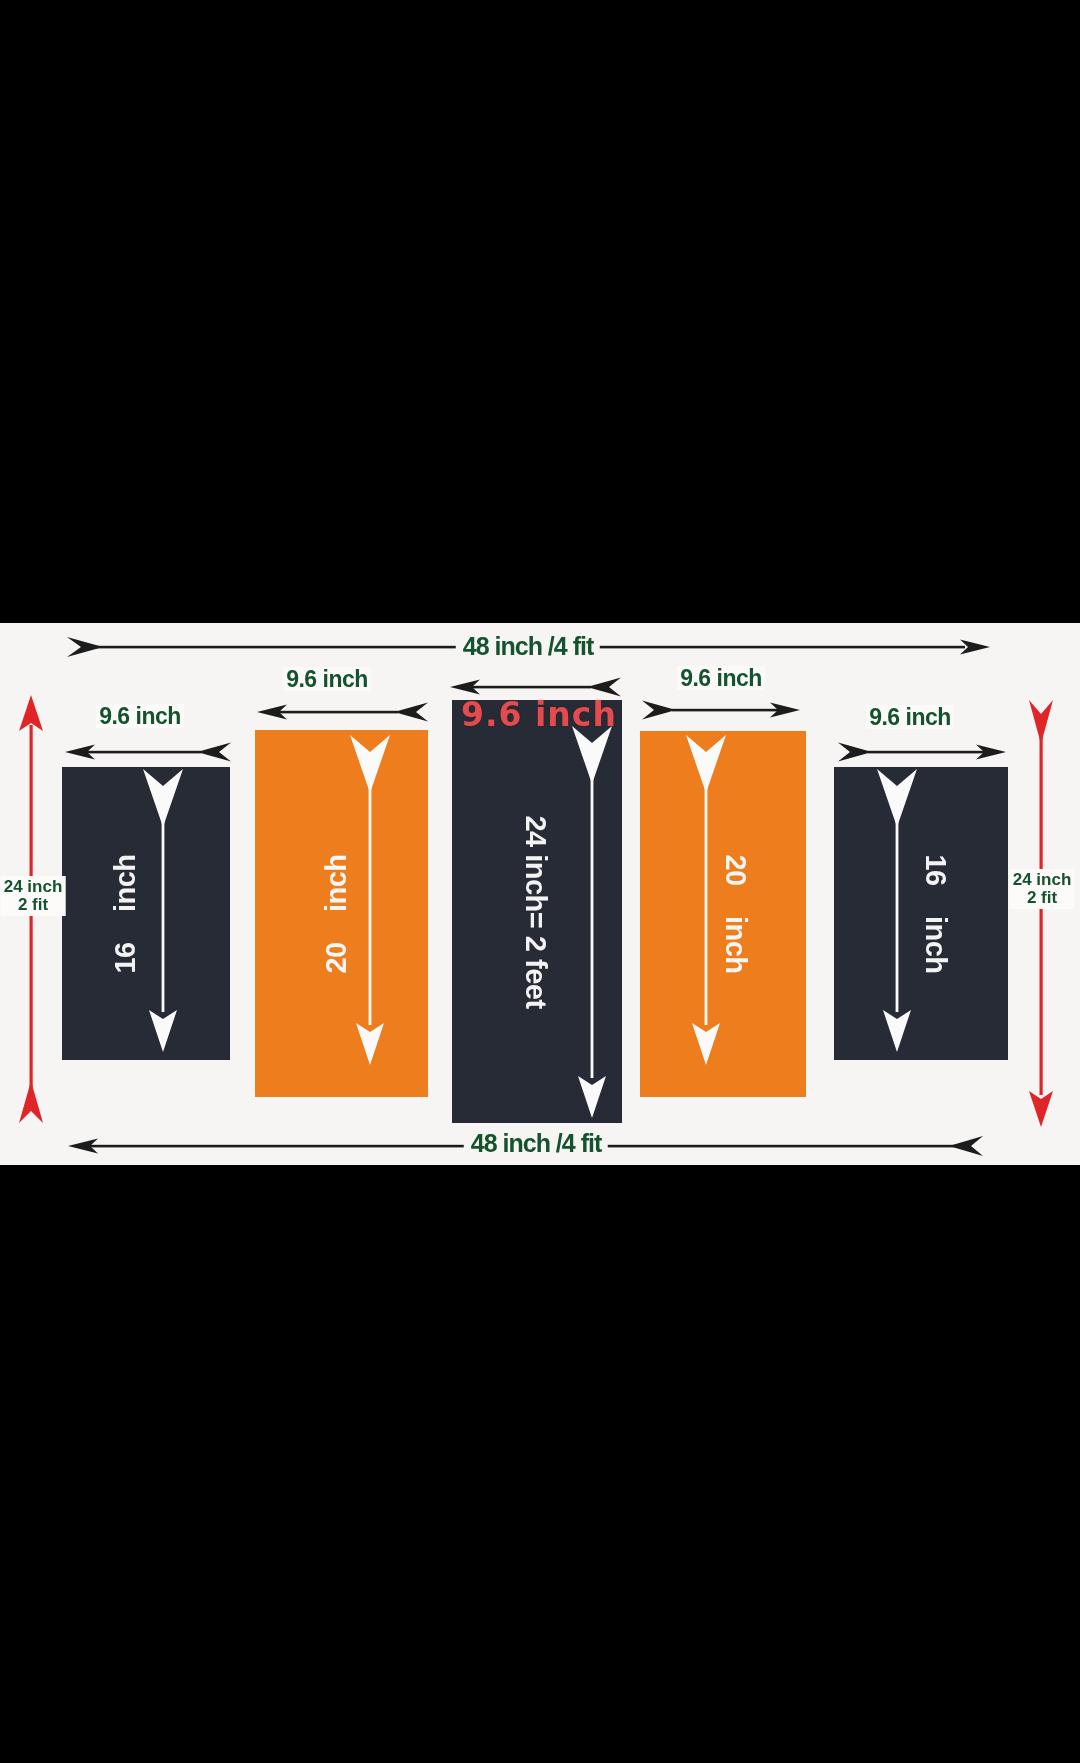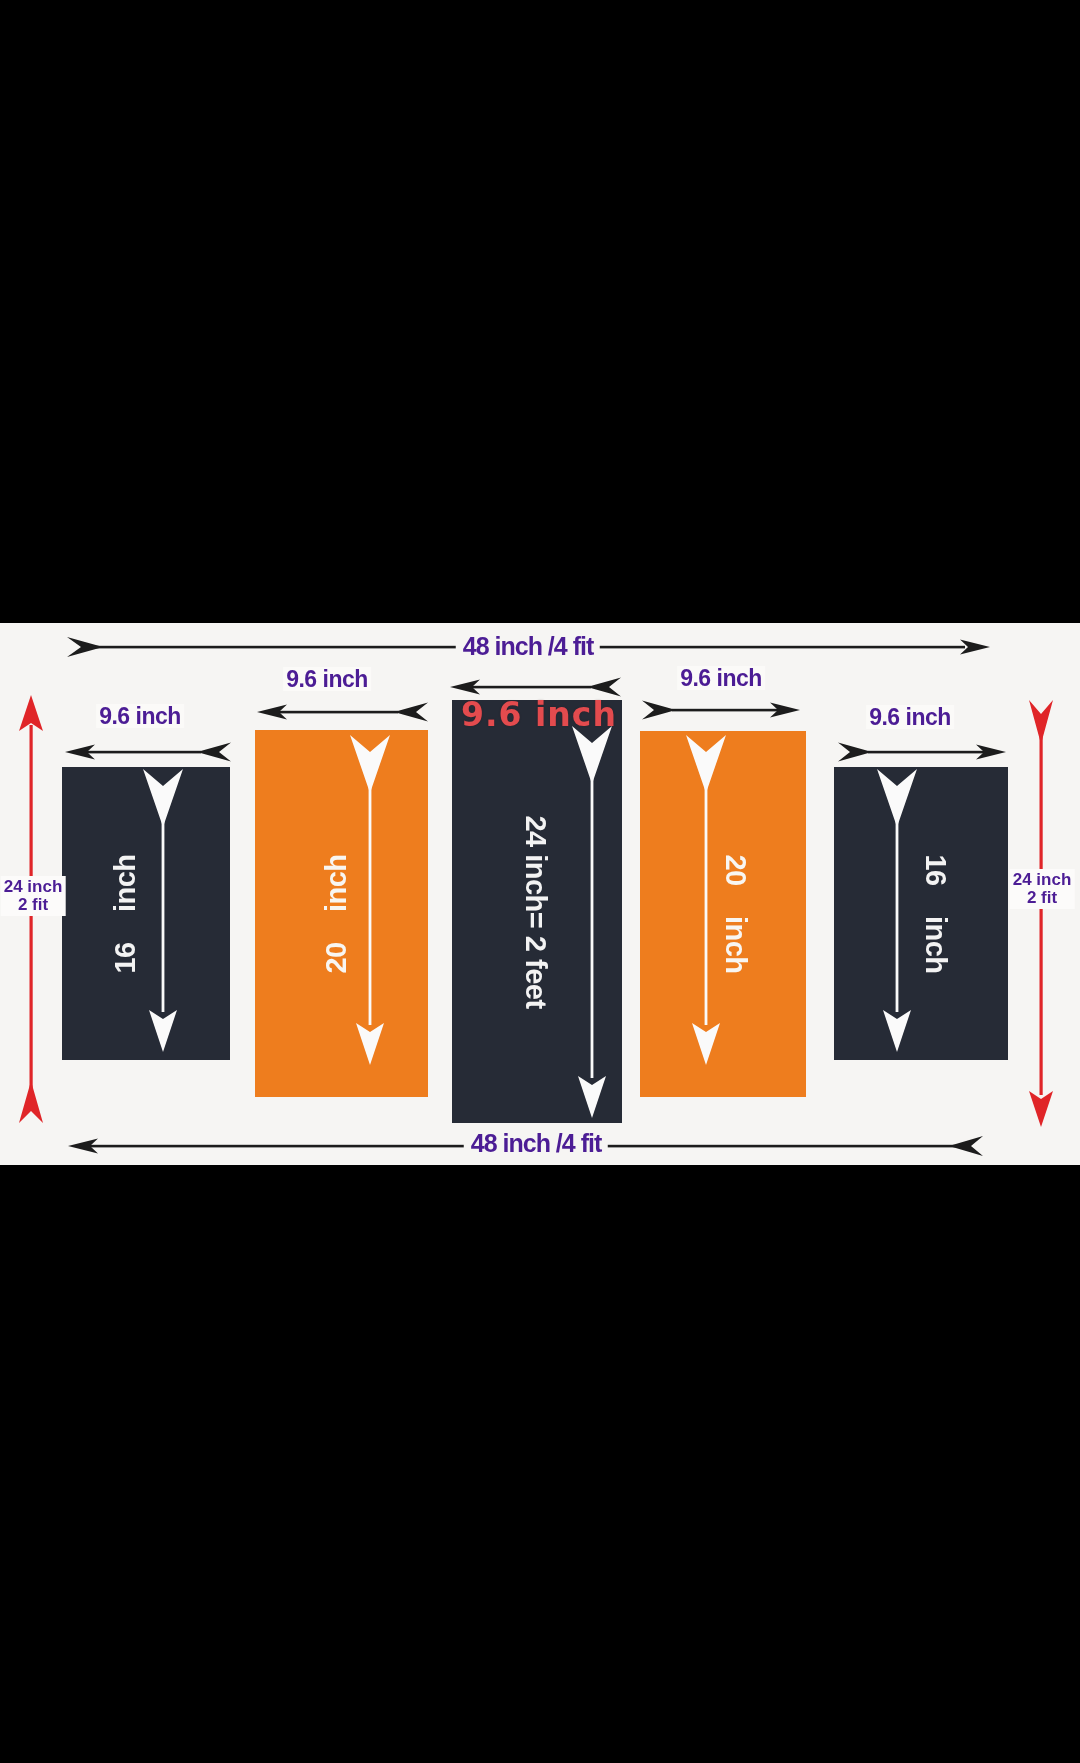--- a/index.html
+++ b/index.html
@@ -7,21 +7,21 @@
           font-family:"Liberation Sans",sans-serif;}
   .canvas{position:absolute;left:0;top:623px;width:1080px;height:542px;background:#f6f5f3;}
   .abs{position:absolute;}
   .panel{position:absolute;z-index:1;}
   .panel-dark{background:#262b36;}
   .panel-orange{background:#ee7d1e;}
   .ptext{position:absolute;left:0;top:50%;white-space:pre;
          font-weight:bold;font-size:29px;letter-spacing:-.5px;color:#f3f3f3;z-index:2;}
   .rot-ccw{transform:translate(-50%,-50%) rotate(-90deg);}
   .rot-cw{transform:translate(-50%,-50%) rotate(90deg);}
-  .dim{position:absolute;color:#4c1d95;font-weight:bold;z-index:3;line-height:1.05;}
+  .dim{position:absolute;color:#14532d;font-weight:bold;z-index:3;line-height:1.05;}
   .dim-sm{font-size:23px;letter-spacing:-.5px;background:#fbfaf8;padding:0 3px;
           transform:translateX(-50%);white-space:nowrap;}
   .dim-lg{font-size:25px;letter-spacing:-1px;background:#f6f5f3;padding:0 7px;
           transform:translateX(-50%);white-space:nowrap;}
   .dim-side{font-size:17px;text-align:center;background:#fcfbfa;padding:2px 3px;
             transform:translateX(-50%);white-space:nowrap;z-index:4;}
   .overlay-label{position:absolute;color:#e34b4e;font-family:"DejaVu Sans",sans-serif;
                  font-weight:bold;font-size:33px;letter-spacing:1px;z-index:3;
                  transform:translateX(-50%);white-space:nowrap;text-shadow:0 0 2px rgba(60,0,0,.25);}
   svg{position:absolute;display:block;z-index:2;}

